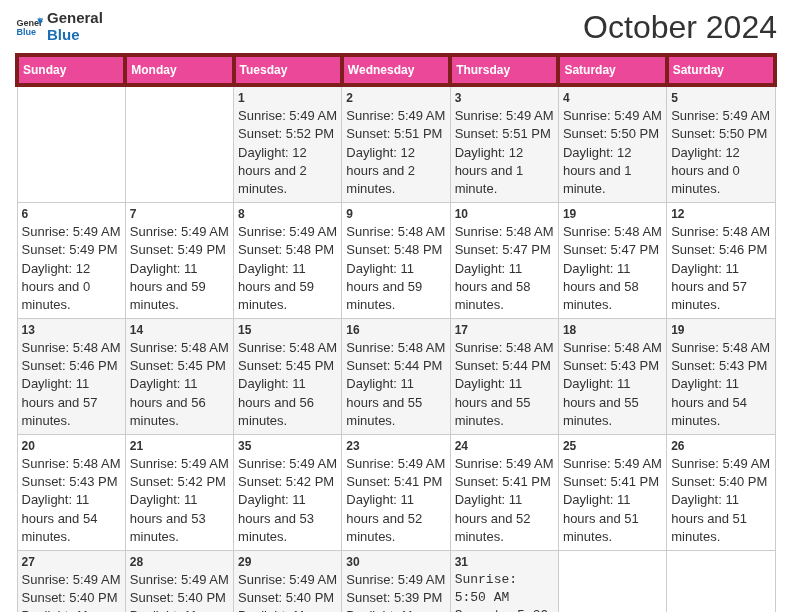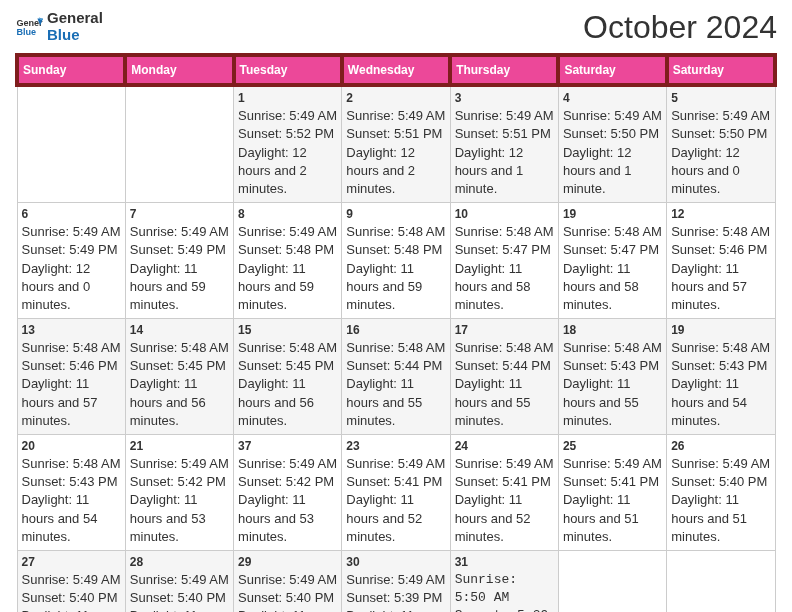--- a/index.html
+++ b/index.html
@@ -247,21 +247,21 @@
 Sunset: 5:43 PM
 Daylight: 11 hours and 54 minutes.</div>
           </td>
           <td>
             <span class="day-num">21</span>
             <div class="day-info" style="white-space: pre-line;">Sunrise: 5:49 AM
 Sunset: 5:42 PM
 Daylight: 11 hours and 53 minutes.</div>
           </td>
           <td>
-            <span class="day-num">37</span>
+            <span class="day-num">35</span>
             <div class="day-info" style="white-space: pre-line;">Sunrise: 5:49 AM
 Sunset: 5:42 PM
 Daylight: 11 hours and 53 minutes.</div>
           </td>
           <td>
             <span class="day-num">23</span>
             <div class="day-info" style="white-space: pre-line;">Sunrise: 5:49 AM
 Sunset: 5:41 PM
 Daylight: 11 hours and 52 minutes.</div>
           </td>

